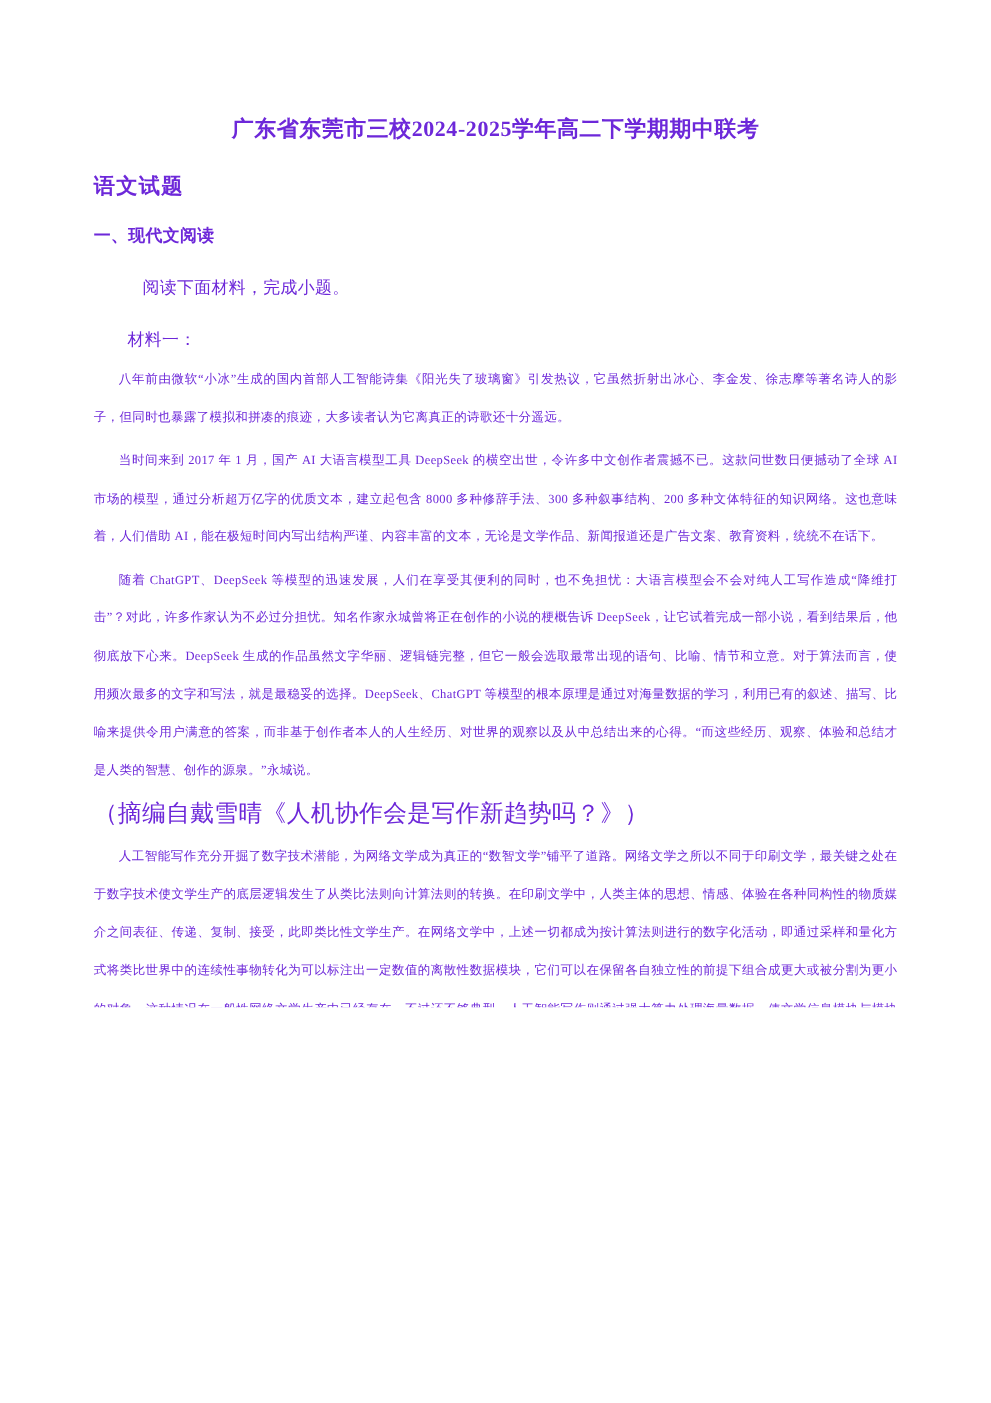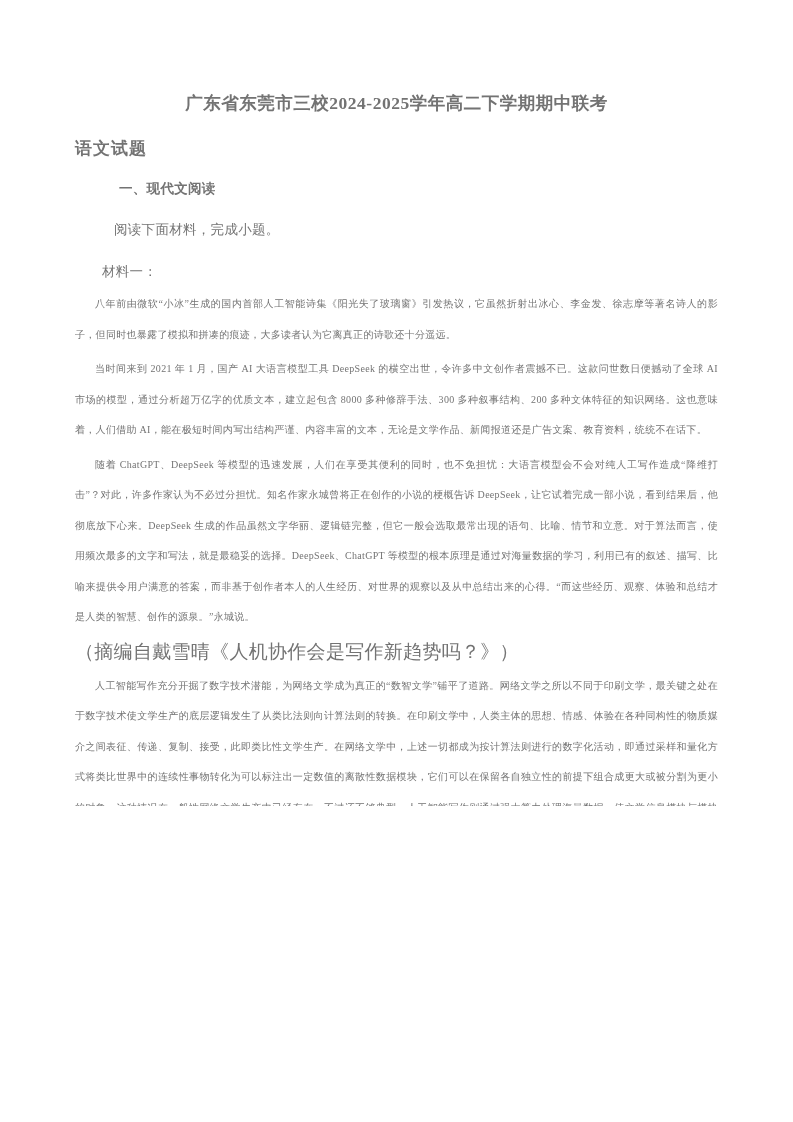--- a/index.html
+++ b/index.html
@@ -5,21 +5,21 @@
     html, body {
       margin: 0;
       padding: 0;
       background: #ffffff;
     }
     .page {
       position: relative;
       width: 793px;
       height: 806px;
       background: #ffffff;
-      color: #737373;
+      color: #6d28d9;
       font-family: "Liberation Serif", "DejaVu Serif", serif;
       overflow: hidden;
       box-sizing: border-box;
     }
     .content {
       padding: 90px 75px 0 75px;
       box-sizing: border-box;
     }
     .doc-title {
       margin: 0 0 20px 0;
@@ -35,21 +35,20 @@
       font-size: 17px;
       font-weight: bold;
       line-height: 25px;
       letter-spacing: 1px;
     }
     .section-heading {
       font-size: 13.5px;
       font-weight: bold;
       line-height: 28px;
       letter-spacing: 0.3px;
-      margin-left: 44px;
     }
     .intro-line {
       margin: 12px;
       font-size: 13.5px;
       line-height: 30px;
       text-indent: 2em;
       letter-spacing: 0.3px;
     }
     .material-label {
       margin: 2px 0 0 0;
@@ -96,21 +95,21 @@
     <h2 class="doc-subtitle">语文试题</h2>
 
     <div class="section-heading">一、现代文阅读</div>
 
     <p class="intro-line">阅读下面材料，完成小题。</p>
 
     <div class="material-label">材料一：</div>
 
     <p class="body-para">八年前由微软“小冰”生成的国内首部人工智能诗集《阳光失了玻璃窗》引发热议，它虽然折射出冰心、李金发、徐志摩等著名诗人的影子，但同时也暴露了模拟和拼凑的痕迹，大多读者认为它离真正的诗歌还十分遥远。</p>
 
-    <p class="body-para">当时间来到 2021 年 1 月，国产 AI 大语言模型工具 DeepSeek 的横空出世，令许多中文创作者震撼不已。这款问世数日便撼动了全球 AI 市场的模型，通过分析超万亿字的优质文本，建立起包含 8000 多种修辞手法、300 多种叙事结构、200 多种文体特征的知识网络。这也意味着，人们借助 AI，能在极短时间内写出结构严谨、内容丰富的文本，无论是文学作品、新闻报道还是广告文案、教育资料，统统不在话下。</p>
+    <p class="body-para">当时间来到 2017 年 1 月，国产 AI 大语言模型工具 DeepSeek 的横空出世，令许多中文创作者震撼不已。这款问世数日便撼动了全球 AI 市场的模型，通过分析超万亿字的优质文本，建立起包含 8000 多种修辞手法、300 多种叙事结构、200 多种文体特征的知识网络。这也意味着，人们借助 AI，能在极短时间内写出结构严谨、内容丰富的文本，无论是文学作品、新闻报道还是广告文案、教育资料，统统不在话下。</p>
 
     <p class="body-para">随着 ChatGPT、DeepSeek 等模型的迅速发展，人们在享受其便利的同时，也不免担忧：大语言模型会不会对纯人工写作造成“降维打击”？对此，许多作家认为不必过分担忧。知名作家永城曾将正在创作的小说的梗概告诉 DeepSeek，让它试着完成一部小说，看到结果后，他彻底放下心来。DeepSeek 生成的作品虽然文字华丽、逻辑链完整，但它一般会选取最常出现的语句、比喻、情节和立意。对于算法而言，使用频次最多的文字和写法，就是最稳妥的选择。DeepSeek、ChatGPT 等模型的根本原理是通过对海量数据的学习，利用已有的叙述、描写、比喻来提供令用户满意的答案，而非基于创作者本人的人生经历、对世界的观察以及从中总结出来的心得。“而这些经历、观察、体验和总结才是人类的智慧、创作的源泉。”永城说。</p>
 
     <p class="attribution">（摘编自戴雪晴《人机协作会是写作新趋势吗？》）</p>
 
 
     <p class="body-para">人工智能写作充分开掘了数字技术潜能，为网络文学成为真正的“数智文学”铺平了道路。网络文学之所以不同于印刷文学，最关键之处在于数字技术使文学生产的底层逻辑发生了从类比法则向计算法则的转换。在印刷文学中，人类主体的思想、情感、体验在各种同构性的物质媒介之间表征、传递、复制、接受，此即类比性文学生产。在网络文学中，上述一切都成为按计算法则进行的数字化活动，即通过采样和量化方式将类比世界中的连续性事物转化为可以标注出一定数值的离散性数据模块，它们可以在保留各自独立性的前提下组合成更大或被分割为更小的对象。这种情况在一般性网络文学生产中已经存在，不过还不够典型。人工智能写作则通过强大算力处理海量数据，使文学信息模块与模块之间的拆装组合可以瞬间精准完成，这个过程被称为审美数字编程。此时，人工智能虽无法拥有人类的经历、体验、情感，却可以完整</p>
 
   </div>
 

